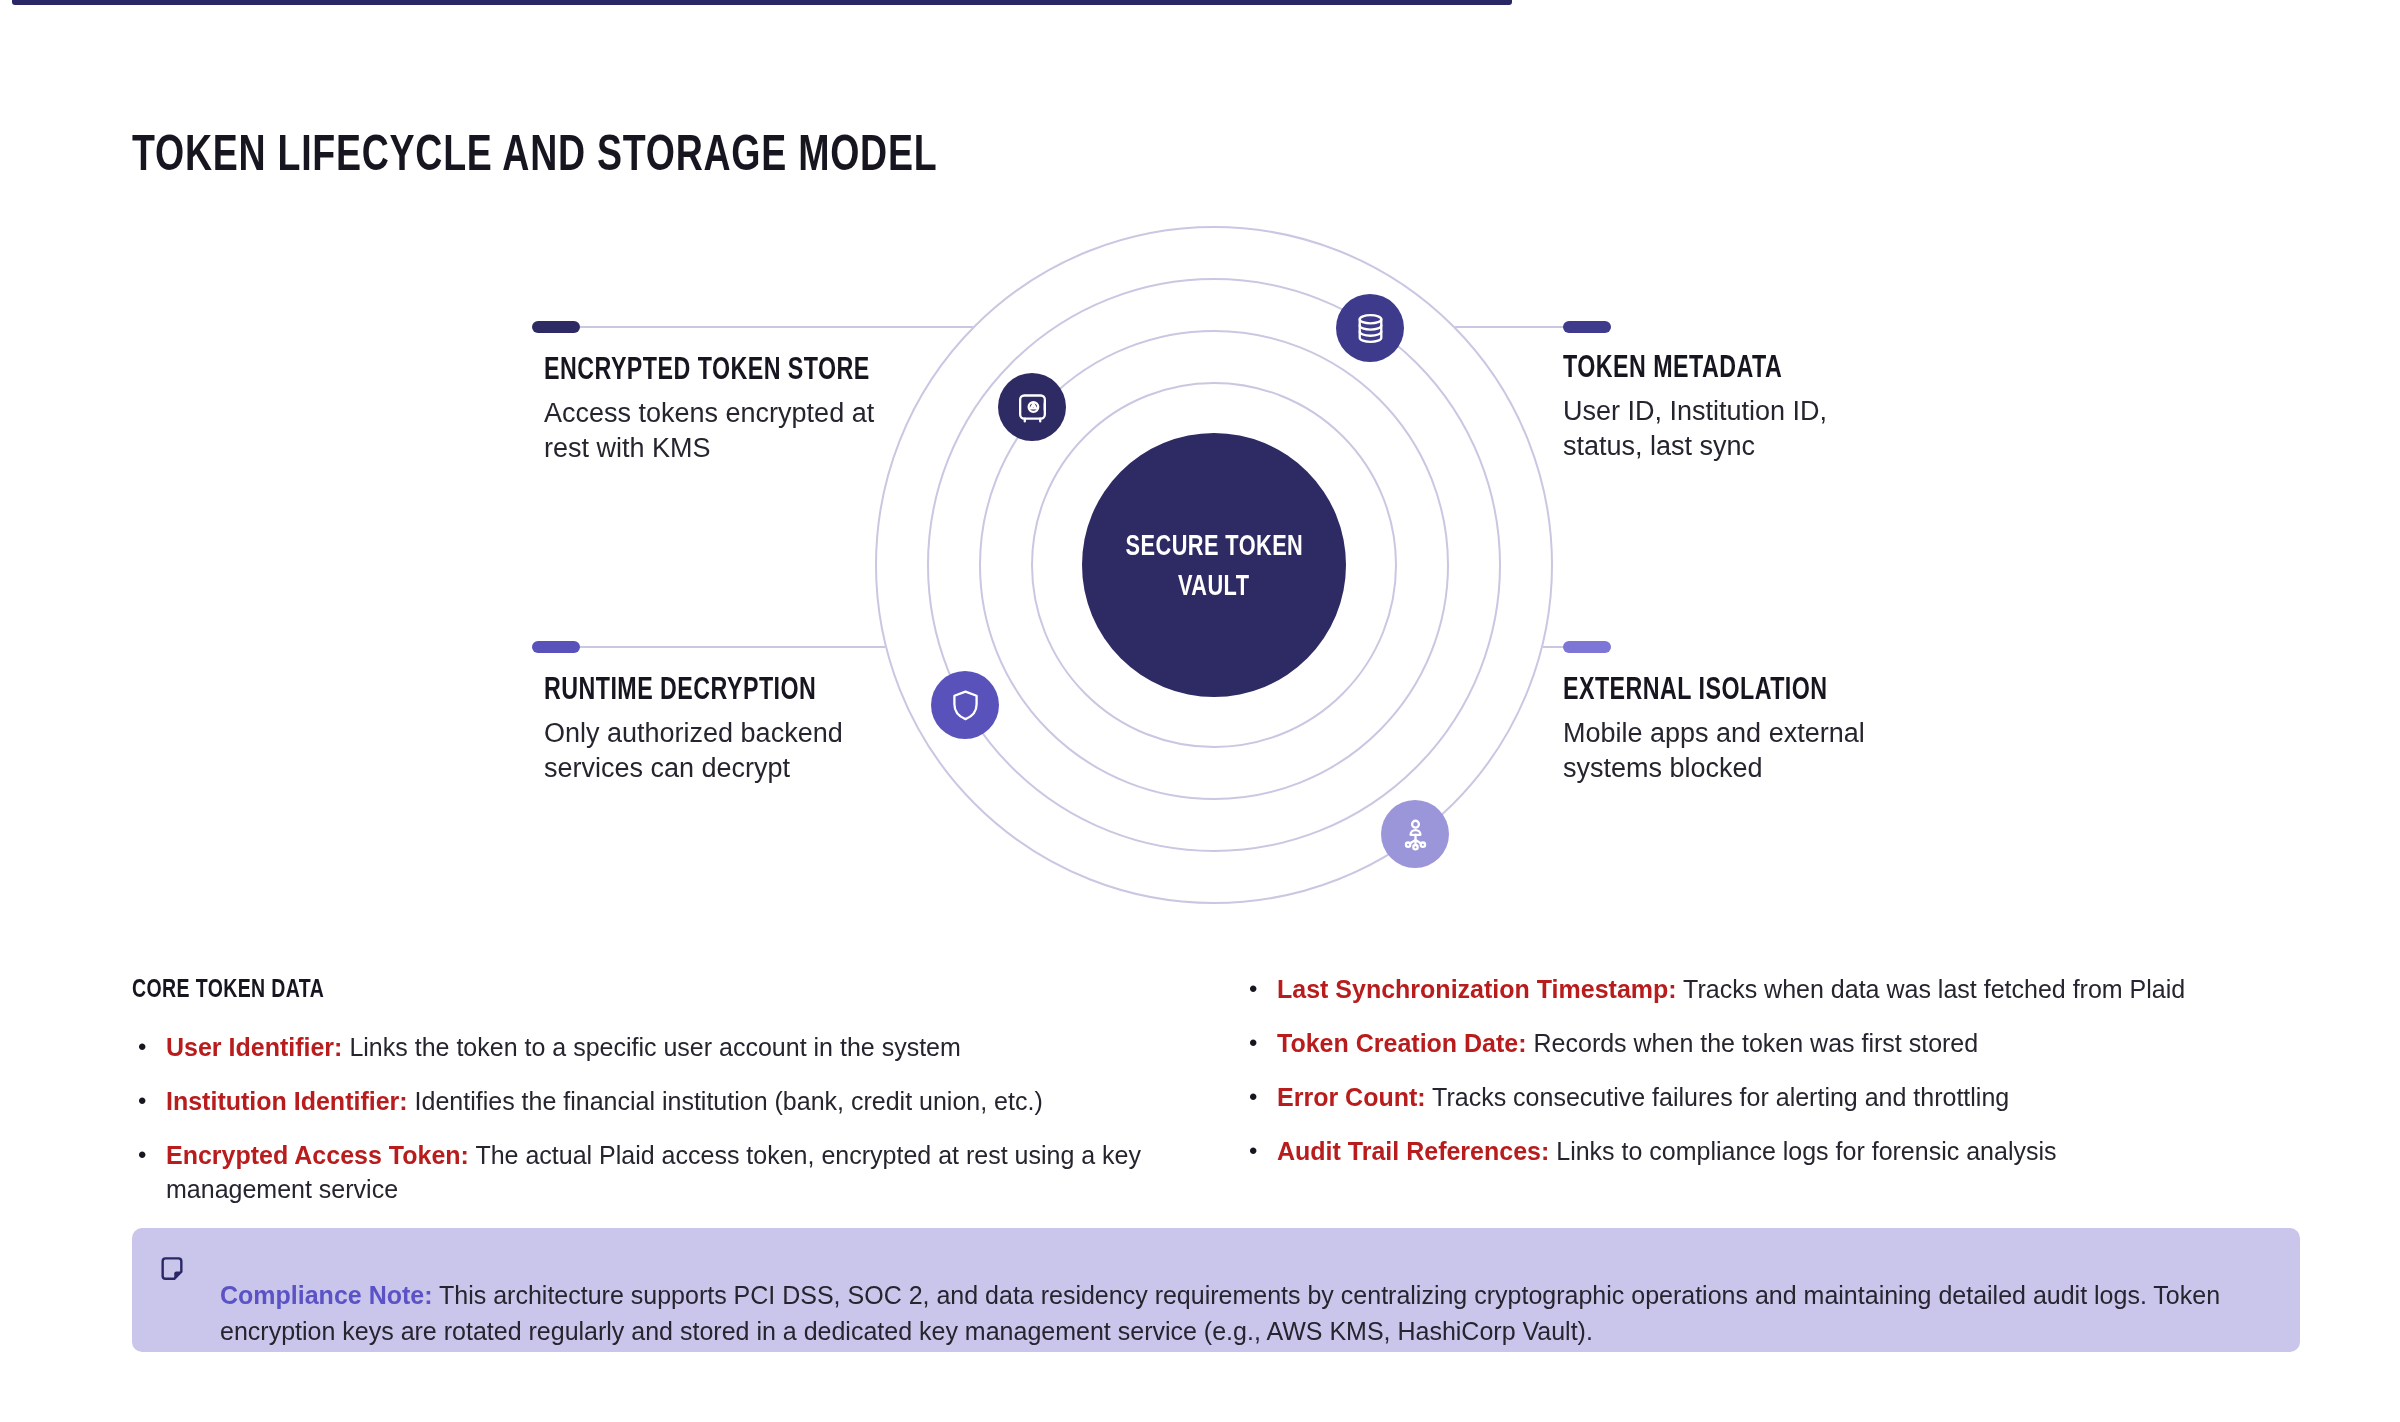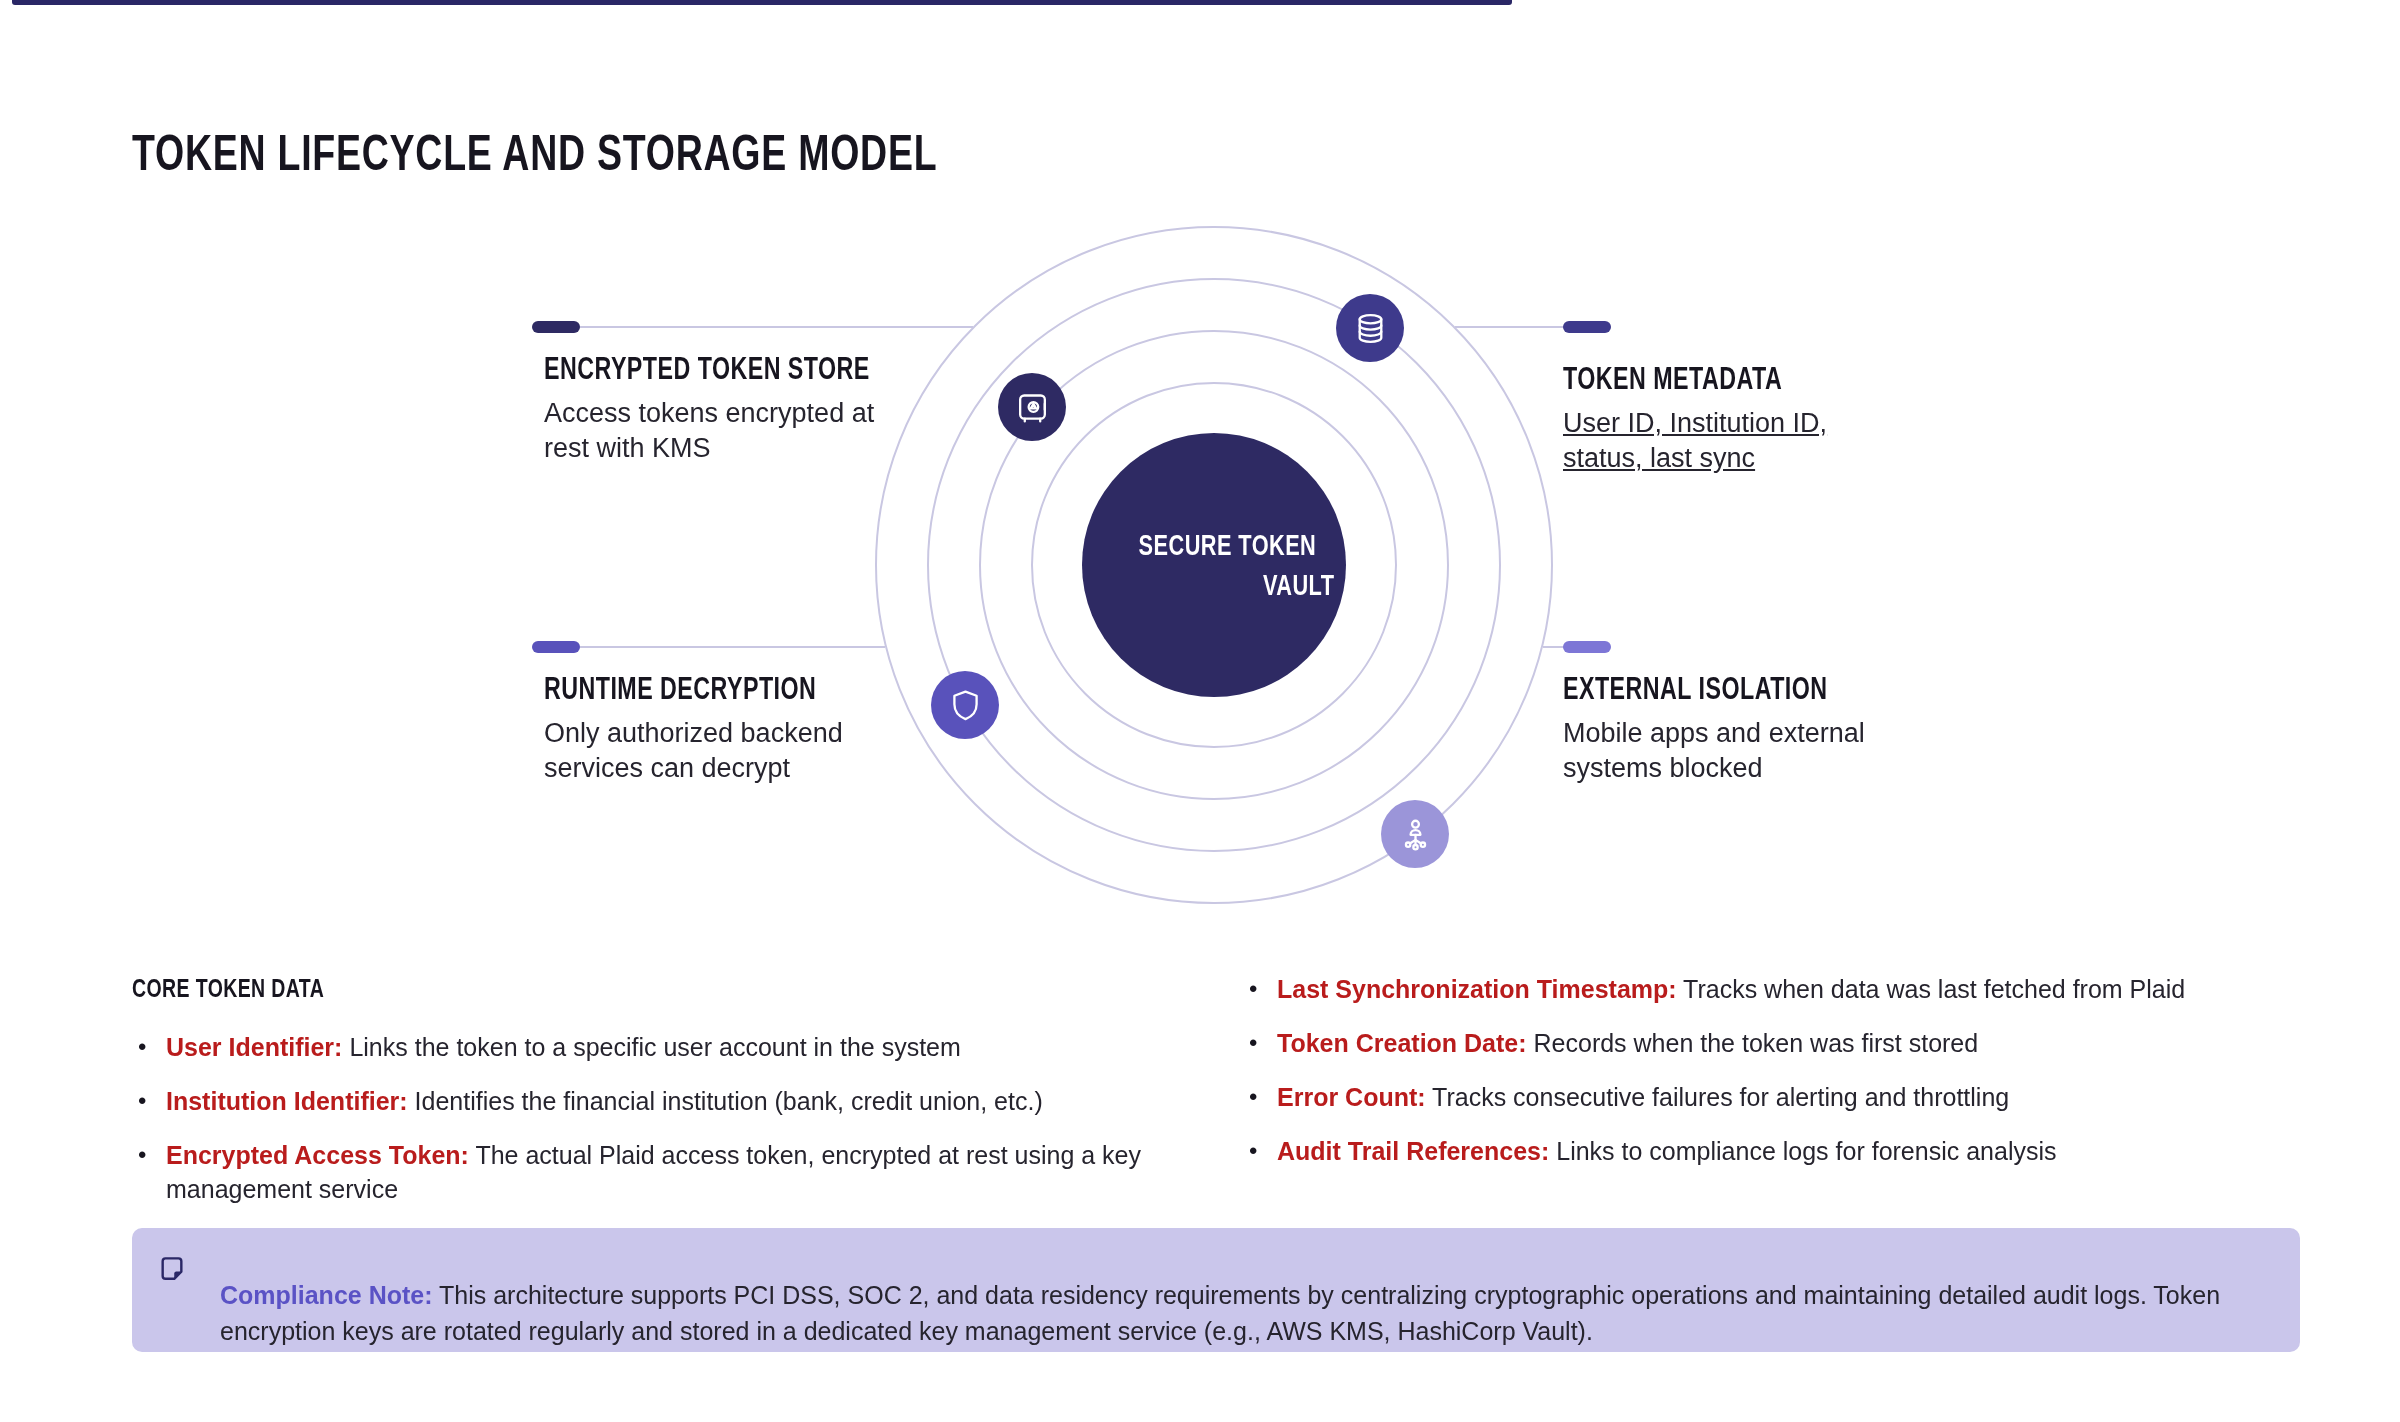--- a/index.html
+++ b/index.html
@@ -18,21 +18,21 @@
 
   
   .ring{position:absolute;border:2px solid #c9c7e2;border-radius:50%;box-sizing:border-box;}
   .ring.r1{left:1031px;top:382px;width:366px;height:366px;}
   .ring.r2{left:979px;top:330px;width:470px;height:470px;}
   .ring.r3{left:927px;top:278px;width:574px;height:574px;}
   .ring.r4{left:875px;top:226px;width:678px;height:678px;}
 
   .center-circle{position:absolute;left:1082px;top:433px;width:264px;height:264px;
      border-radius:50%;background:#2e2a63;display:flex;flex-direction:column;
-     align-items:flex-end;justify-content:center;gap:4px;}
+     align-items:center;justify-content:center;gap:4px;}
   .center-circle .cond{color:#ffffff;font-size:29px;line-height:36px;}
 
   .orbit-icon{position:absolute;border-radius:50%;display:flex;align-items:center;
      justify-content:center;}
   .orbit-icon svg{width:37px;height:37px;}
   .icon-safe{left:998px;top:373px;width:68px;height:68px;background:#2e2a63;}
   .icon-db{left:1336px;top:294px;width:68px;height:68px;background:#3e3a8c;}
   .icon-shield{left:931px;top:671px;width:68px;height:68px;background:#5952bb;}
   .icon-person{left:1381px;top:800px;width:68px;height:68px;background:#9b95d9;}
 
@@ -46,21 +46,21 @@
   .bar-tl{left:532px;top:321px;background:#2e2a63;}
   .bar-bl{left:532px;top:641px;background:#5952bb;}
   .bar-tr{left:1563px;top:321px;background:#3e3a8c;}
   .bar-br{left:1563px;top:641px;background:#7d76d6;}
 
   .callout{position:absolute;width:360px;}
   .callout h3{margin:0;font-size:31px;line-height:38px;}
   .callout p{margin:8px 0 0 0;font-size:27px;line-height:35px;color:#26242e;width:345px;}
   .co-tl{left:544px;top:350px;}
   .co-bl{left:544px;top:670px;}
-  .co-tr{left:1563px;top:360px;text-decoration:underline;}
+  .co-tr{left:1563px;top:348px;}
   .co-br{left:1563px;top:670px;}
 
   
   .list-block{position:absolute;}
   .list-core{left:132px;top:972px;width:1080px;}
   .list-ops{left:1243px;top:972px;width:1120px;}
   .list-block h2{margin:0 0 26px 0;font-size:26px;line-height:32px;}
   .list-block ul{list-style:none;margin:0;padding:0;}
   .list-block li{position:relative;padding-left:34px;margin-bottom:20px;
       font-size:25px;line-height:34px;color:#26242e;}

